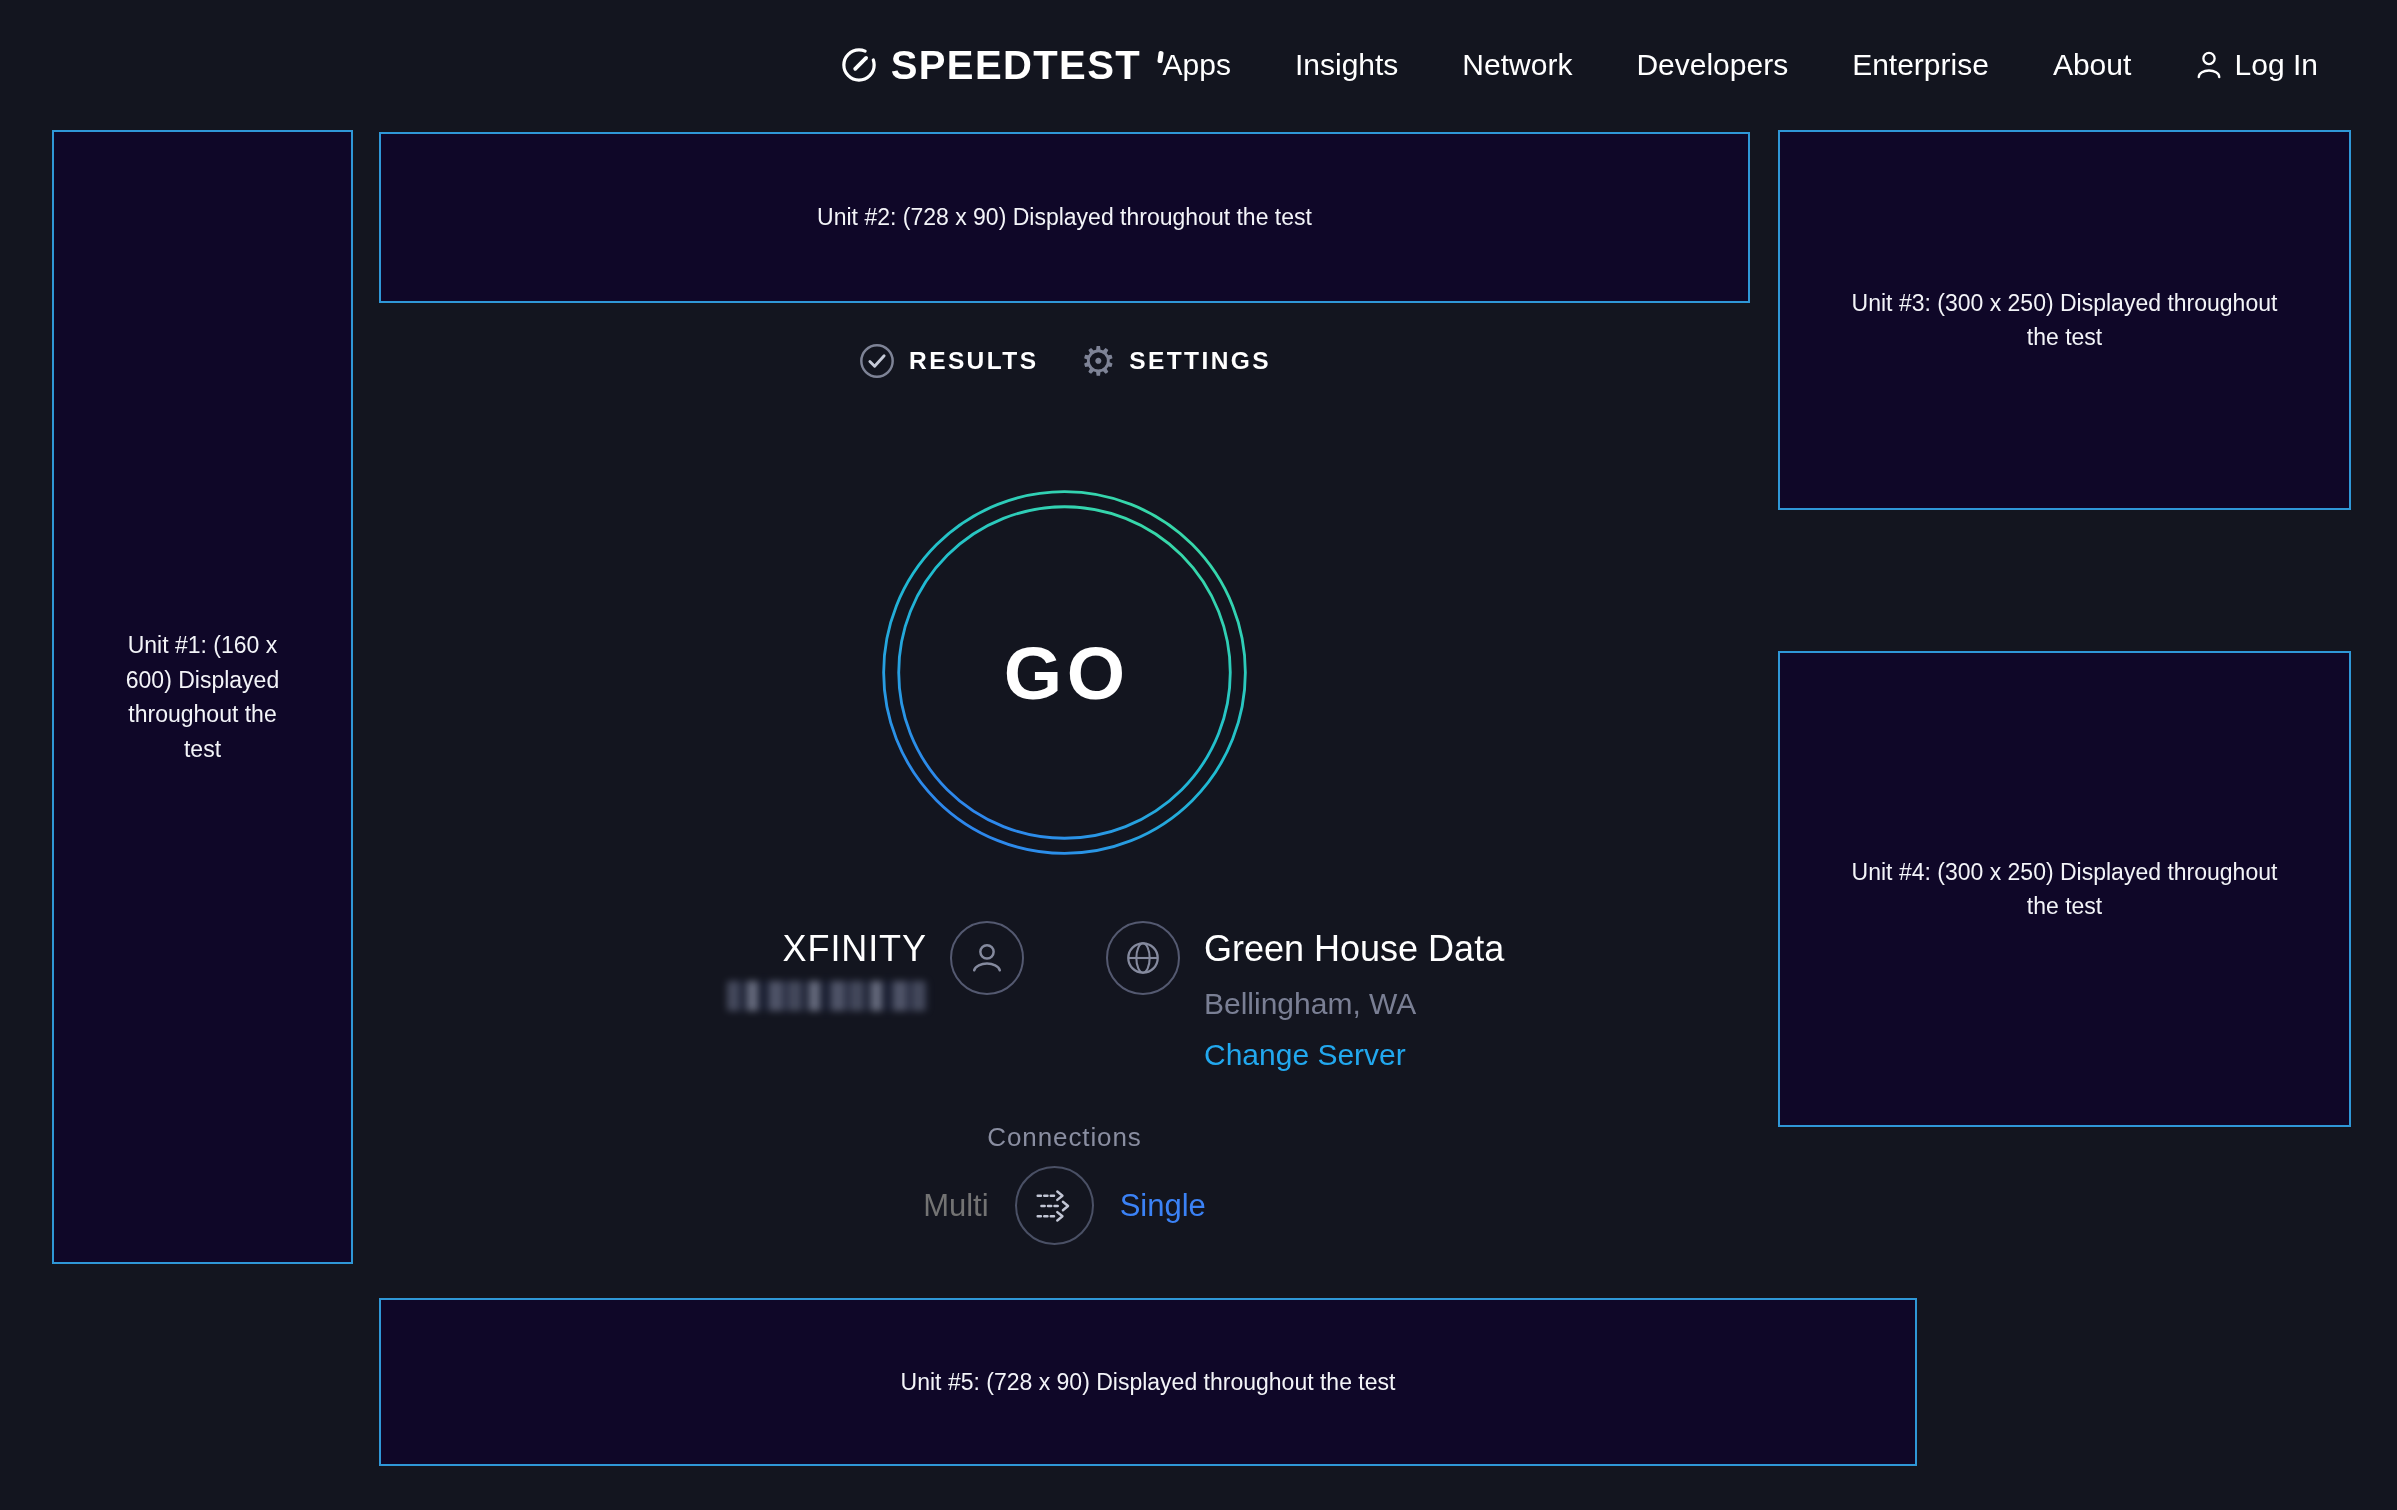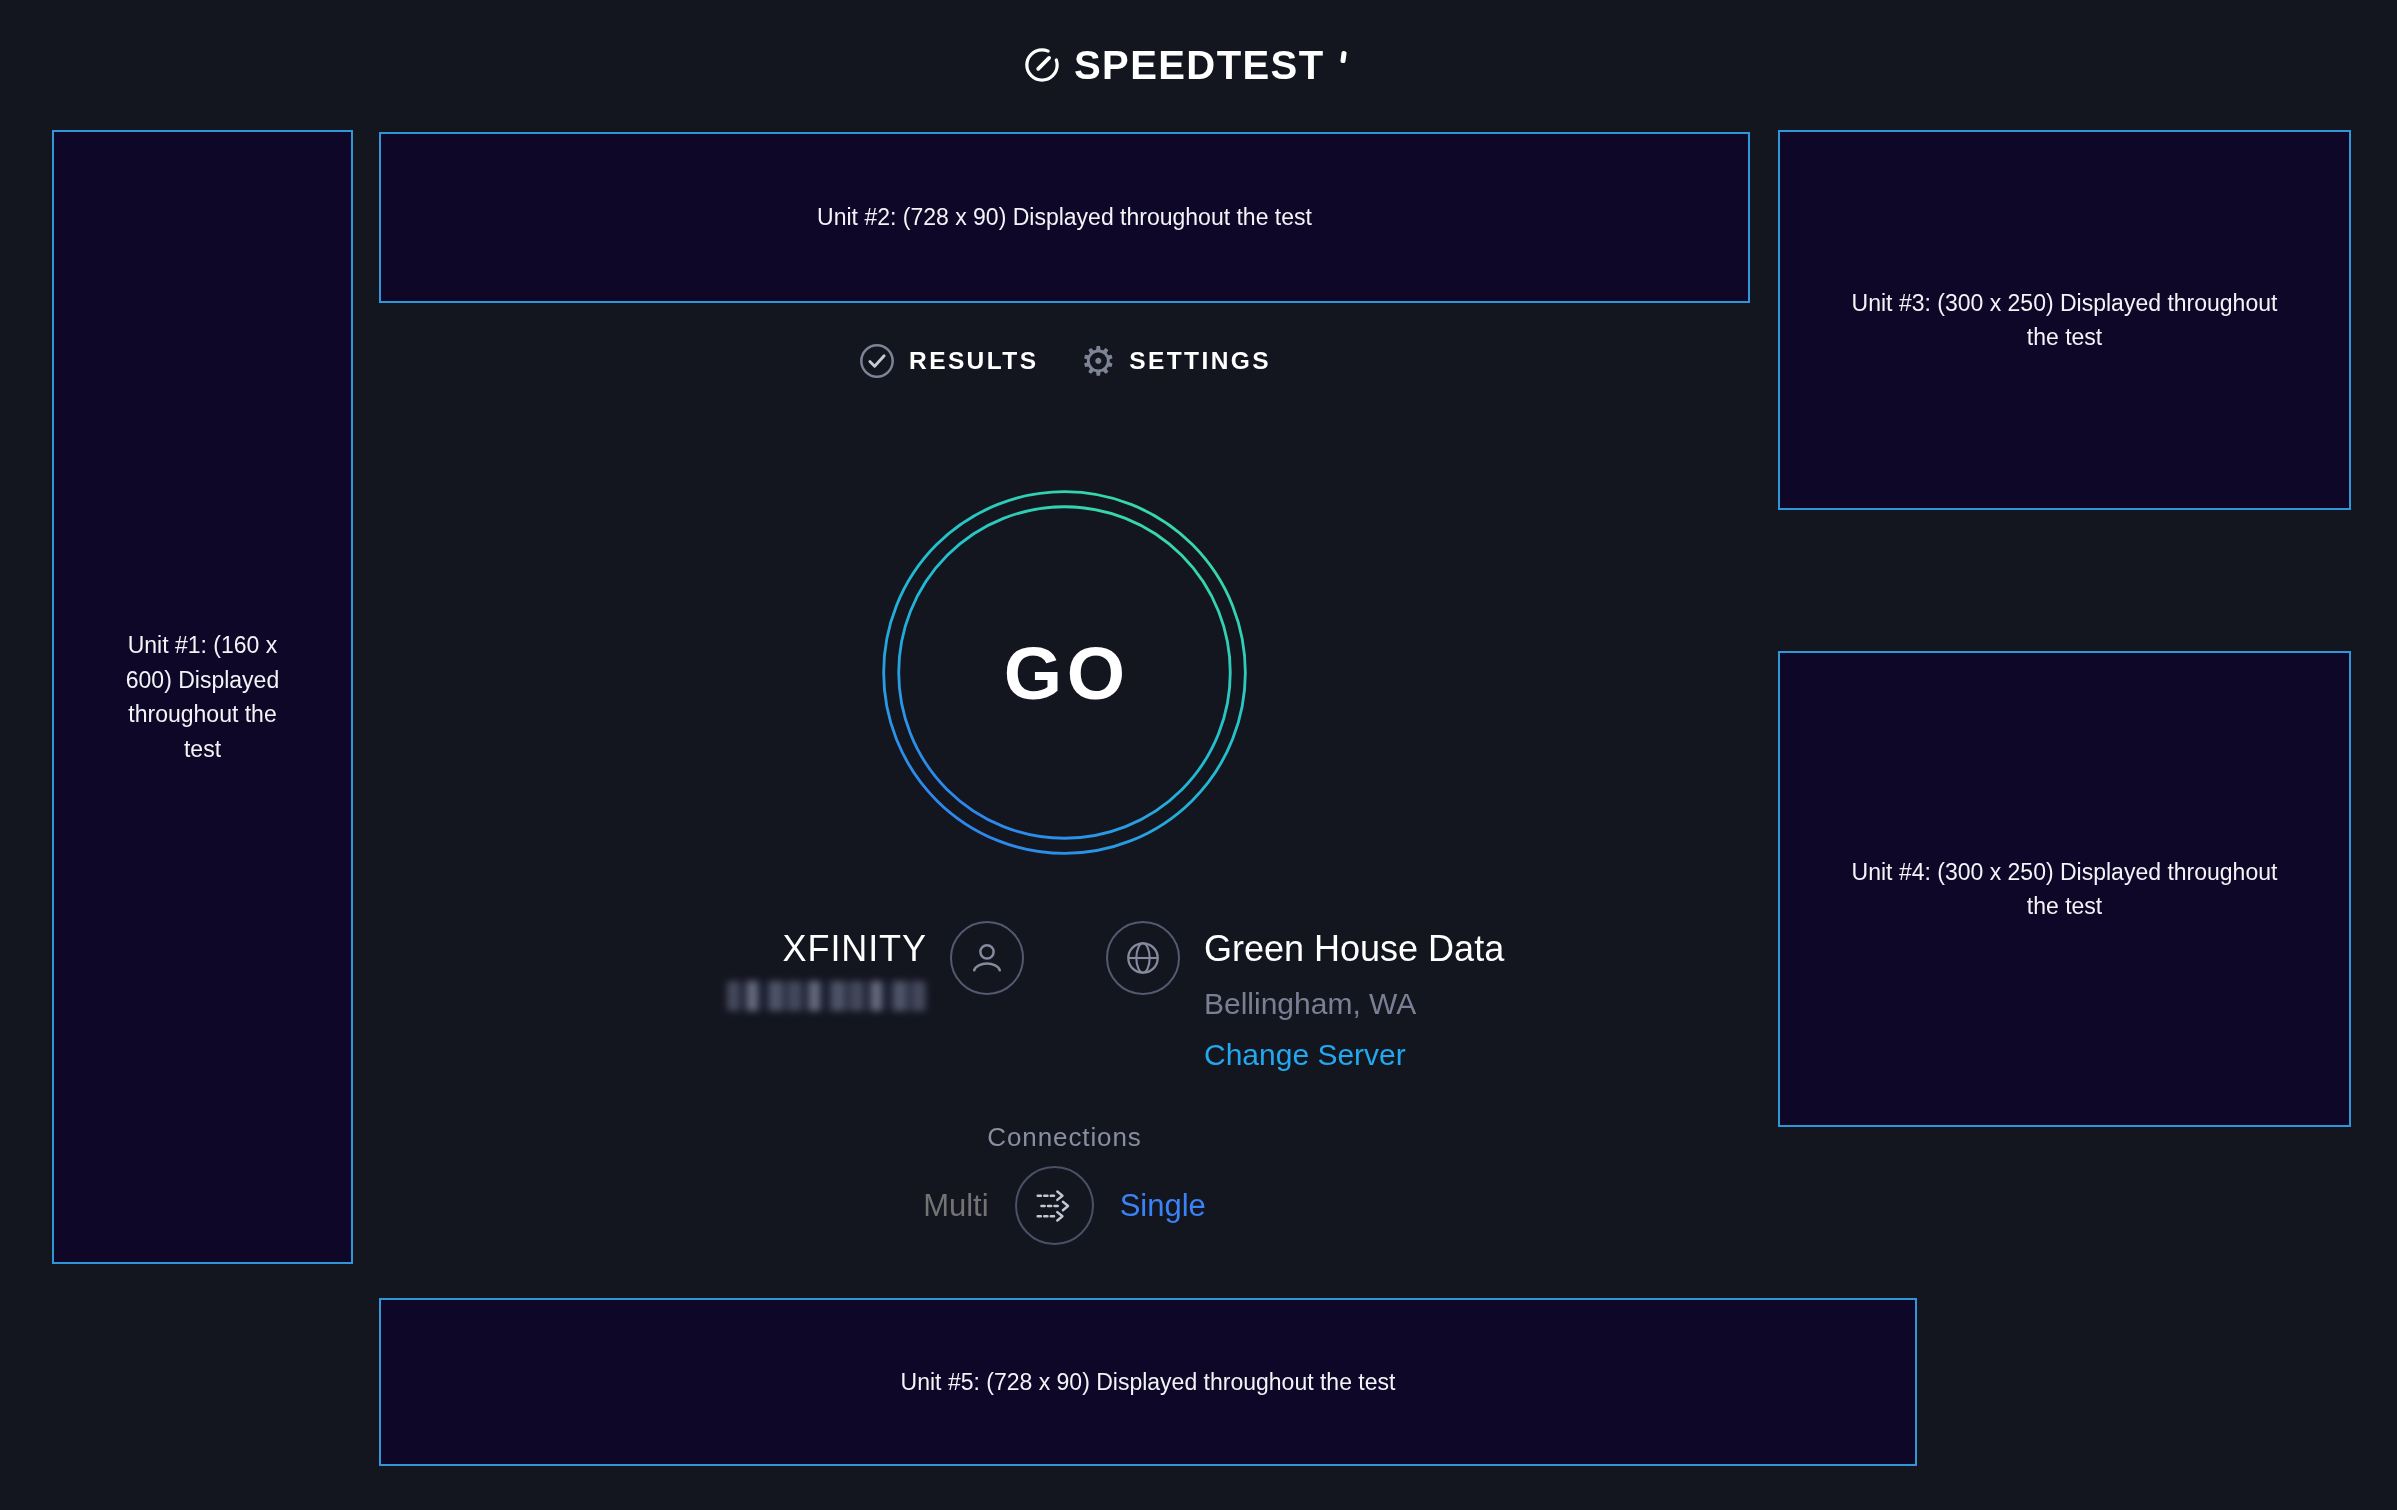--- a/index.html
+++ b/index.html
@@ -1,21 +1,21 @@
 <!DOCTYPE html>
 <html style="--page_bg: #13151f; --ad_bg: #0f0728; --ad_border: #2f97d7; --link_blue: #22a8ee; --text_muted: #7a7f94; --ring_teal: #3adba4; --ring_blue: #2f80f0;font-size:15px"><head>
 <meta charset="utf-8">
 <style>
   html,body{margin:0;padding:0;background:#13151f;}
   .page{position:relative;width:2397px;height:1510px;background:var(--page_bg,#13151f);
         font-family:"Liberation Sans",sans-serif;overflow:hidden;color:#fff;}
 
   
   .header{position:absolute;top:0;left:0;width:2397px;height:130px;
-          display:flex;align-items:center;justify-content:center;
+          display:flex;align-items:center;justify-content:flex-end;
           padding:0 79px 0 52px;box-sizing:border-box;}
   .logo{display:flex;align-items:center;gap:14px;cursor:pointer;}
   .logo-text{font-size:40px;font-weight:700;letter-spacing:1.4px;line-height:1;}
   .tm{width:4.7px;height:12.2px;background:#fff;border-radius:1.9px;align-self:flex-start;
       margin-top:5.6px;margin-left:2.8px;transform:rotate(8deg);}
   .nav{display:flex;align-items:center;gap:64px;}
   .nav-item{font-size:30px;color:#fff;cursor:pointer;white-space:nowrap;}
   .login{display:flex;align-items:center;gap:11.3px;cursor:pointer;}
 
   
@@ -80,20 +80,37 @@
       <span>
         <svg width="36" height="36" viewBox="0 0 38 38" fill="none">
           <circle cx="19" cy="19" r="16" stroke="#ffffff" stroke-width="3.4" stroke-linecap="round" stroke-dasharray="81.5 13"></circle>
           <line x1="15" y1="23" x2="26.5" y2="11.5" stroke="#ffffff" stroke-width="4" stroke-linecap="round"></line>
         </svg>
       </span>
       <span class="logo-text">SPEEDTEST</span>
       <span class="tm"></span>
     </div>
 
+    <div class="nav">
+      <span class="nav-item">Apps</span>
+      <span class="nav-item">Insights</span>
+      <span class="nav-item">Network</span>
+      <span class="nav-item">Developers</span>
+      <span class="nav-item">Enterprise</span>
+      <span class="nav-item">About</span>
+      <span class="login">
+        <span>
+          <svg width="28" height="30" viewBox="0 0 30 32" fill="none">
+            <circle cx="15" cy="9" r="6" stroke="#ffffff" stroke-width="2.5"></circle>
+            <path d="M4 29 C4 19.5, 26 19.5, 26 29" stroke="#ffffff" stroke-width="2.5" stroke-linecap="round"></path>
+          </svg>
+        </span>
+        <span class="nav-item">Log In</span>
+      </span>
+    </div>
   </div>
 
   <div class="ad" id="ad1">
     <span>Unit #1: (160 x 600) Displayed throughout the test</span>
   </div>
   <div class="ad" id="ad2">
     <span>Unit #2: (728 x 90) Displayed throughout the test</span>
   </div>
   <div class="ad" id="ad3">
     <span>Unit #3: (300 x 250) Displayed throughout the test</span>

